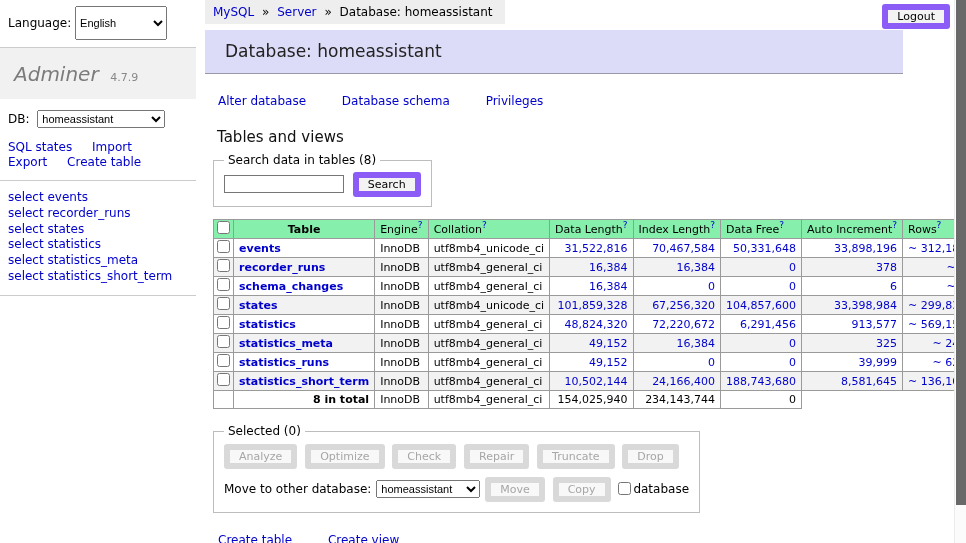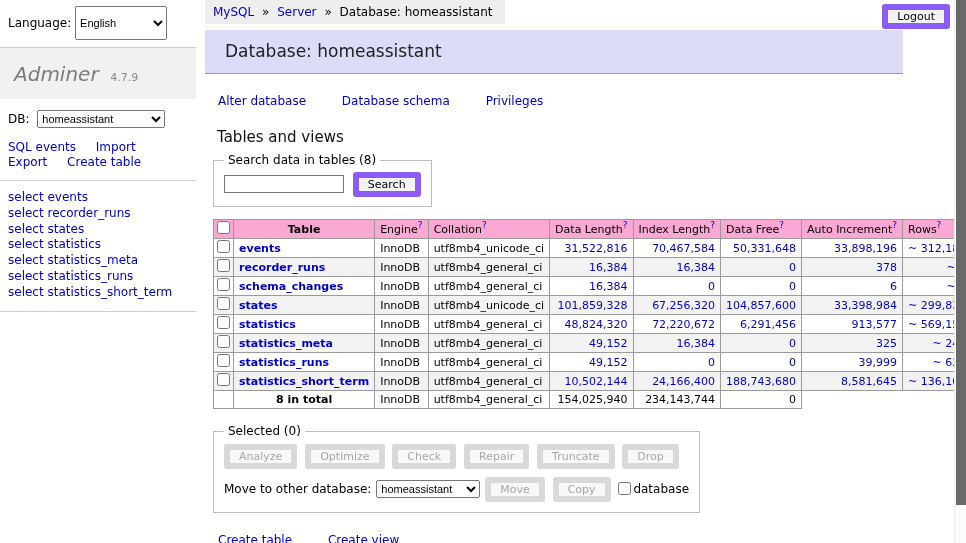--- a/index.html
+++ b/index.html
@@ -41,29 +41,29 @@
   legend { padding:0 4px; font-size:12px; }
   input[type=text] { width:120px; height:18px; border:1px solid #767676; font-size:11px; padding:0 3px; }
   button { font-size:11px; padding:0 9px; background:#f3f3f3; border:6px solid #8b5cf6;
            border-radius:3px; color:#000; cursor:pointer; font-family:inherit; }
   button:disabled { color:#a6a6a6; border-color:#d9d9d9; background:#f8f8f8; cursor:default; }
   #search-form button { margin-left:5px; }
 
   
   table#tables { border-collapse:collapse; margin:12px 0 0 8px; font-size:11px; empty-cells:show; }
   #tables th, #tables td { border:1px solid #9a9a9a; padding:2px 5px; white-space:nowrap; }
-  #tables thead th, #tables thead td { background:#f9a8d4; font-weight:normal; text-align:left; }
+  #tables thead th, #tables thead td { background:#86efac; font-weight:normal; text-align:left; }
   #tables thead th.tname-h { font-weight:bold; text-align:center; min-width:110px; }
   #tables sup { font-size:9px; line-height:0; }
   #tables tbody th { text-align:left; }
   #tables tbody th a { font-weight:bold; }
   #tables tbody tr:nth-child(even) td, #tables tbody tr:nth-child(even) th { background:#f2f2f2; }
   #tables td.num { text-align:right; }
   #tables td.ck { text-align:center; padding:1px 3px; }
-  #tables tfoot th { text-align:center; }
+  #tables tfoot th { text-align:right; }
   #tables tfoot td.num { text-align:right; }
   #tables .noborder { border:none; background:#fff; }
 
   #selected-fieldset { margin-top:15px; padding:6px 10px 10px; }
   #selected-fieldset .btns button { margin-right:4px; }
   #move-row { margin-top:8px; }
   #move-row select { width:104px; height:18px; font-size:11px; margin:0 5px; }
   #move-row button { margin-right:4px; }
   #move-row label { margin-left:2px; }
   #move-row input[type=checkbox] { vertical-align:-2px; }
@@ -90,36 +90,35 @@
       <span class="brand-version">4.7.9</span>
     </h1>
     <div id="dbrow">
       <span>DB:</span>
       <select>
         <option>homeassistant</option>
       </select>
     </div>
     <div id="menu-actions">
       <div>
-        <a>SQL events</a>
+        <a>SQL states</a>
         <a>Import</a>
       </div>
       <div>
         <a>Export</a>
         <a>Create table</a>
       </div>
     </div>
     <div class="hr"></div>
     <div id="table-links">
         <div class="tbl-link"><a>select</a> <a>events</a></div>
         <div class="tbl-link"><a>select</a> <a>recorder_runs</a></div>
         <div class="tbl-link"><a>select</a> <a>states</a></div>
         <div class="tbl-link"><a>select</a> <a>statistics</a></div>
         <div class="tbl-link"><a>select</a> <a>statistics_meta</a></div>
-        <div class="tbl-link"><a>select</a> <a>statistics_runs</a></div>
         <div class="tbl-link"><a>select</a> <a>statistics_short_term</a></div>
       </div>
     <div class="hr"></div>
   </div>
 
   <button id="logout-btn">Logout</button>
 
   <div id="content">
     <div id="breadcrumb">
       <a>MySQL</a>

